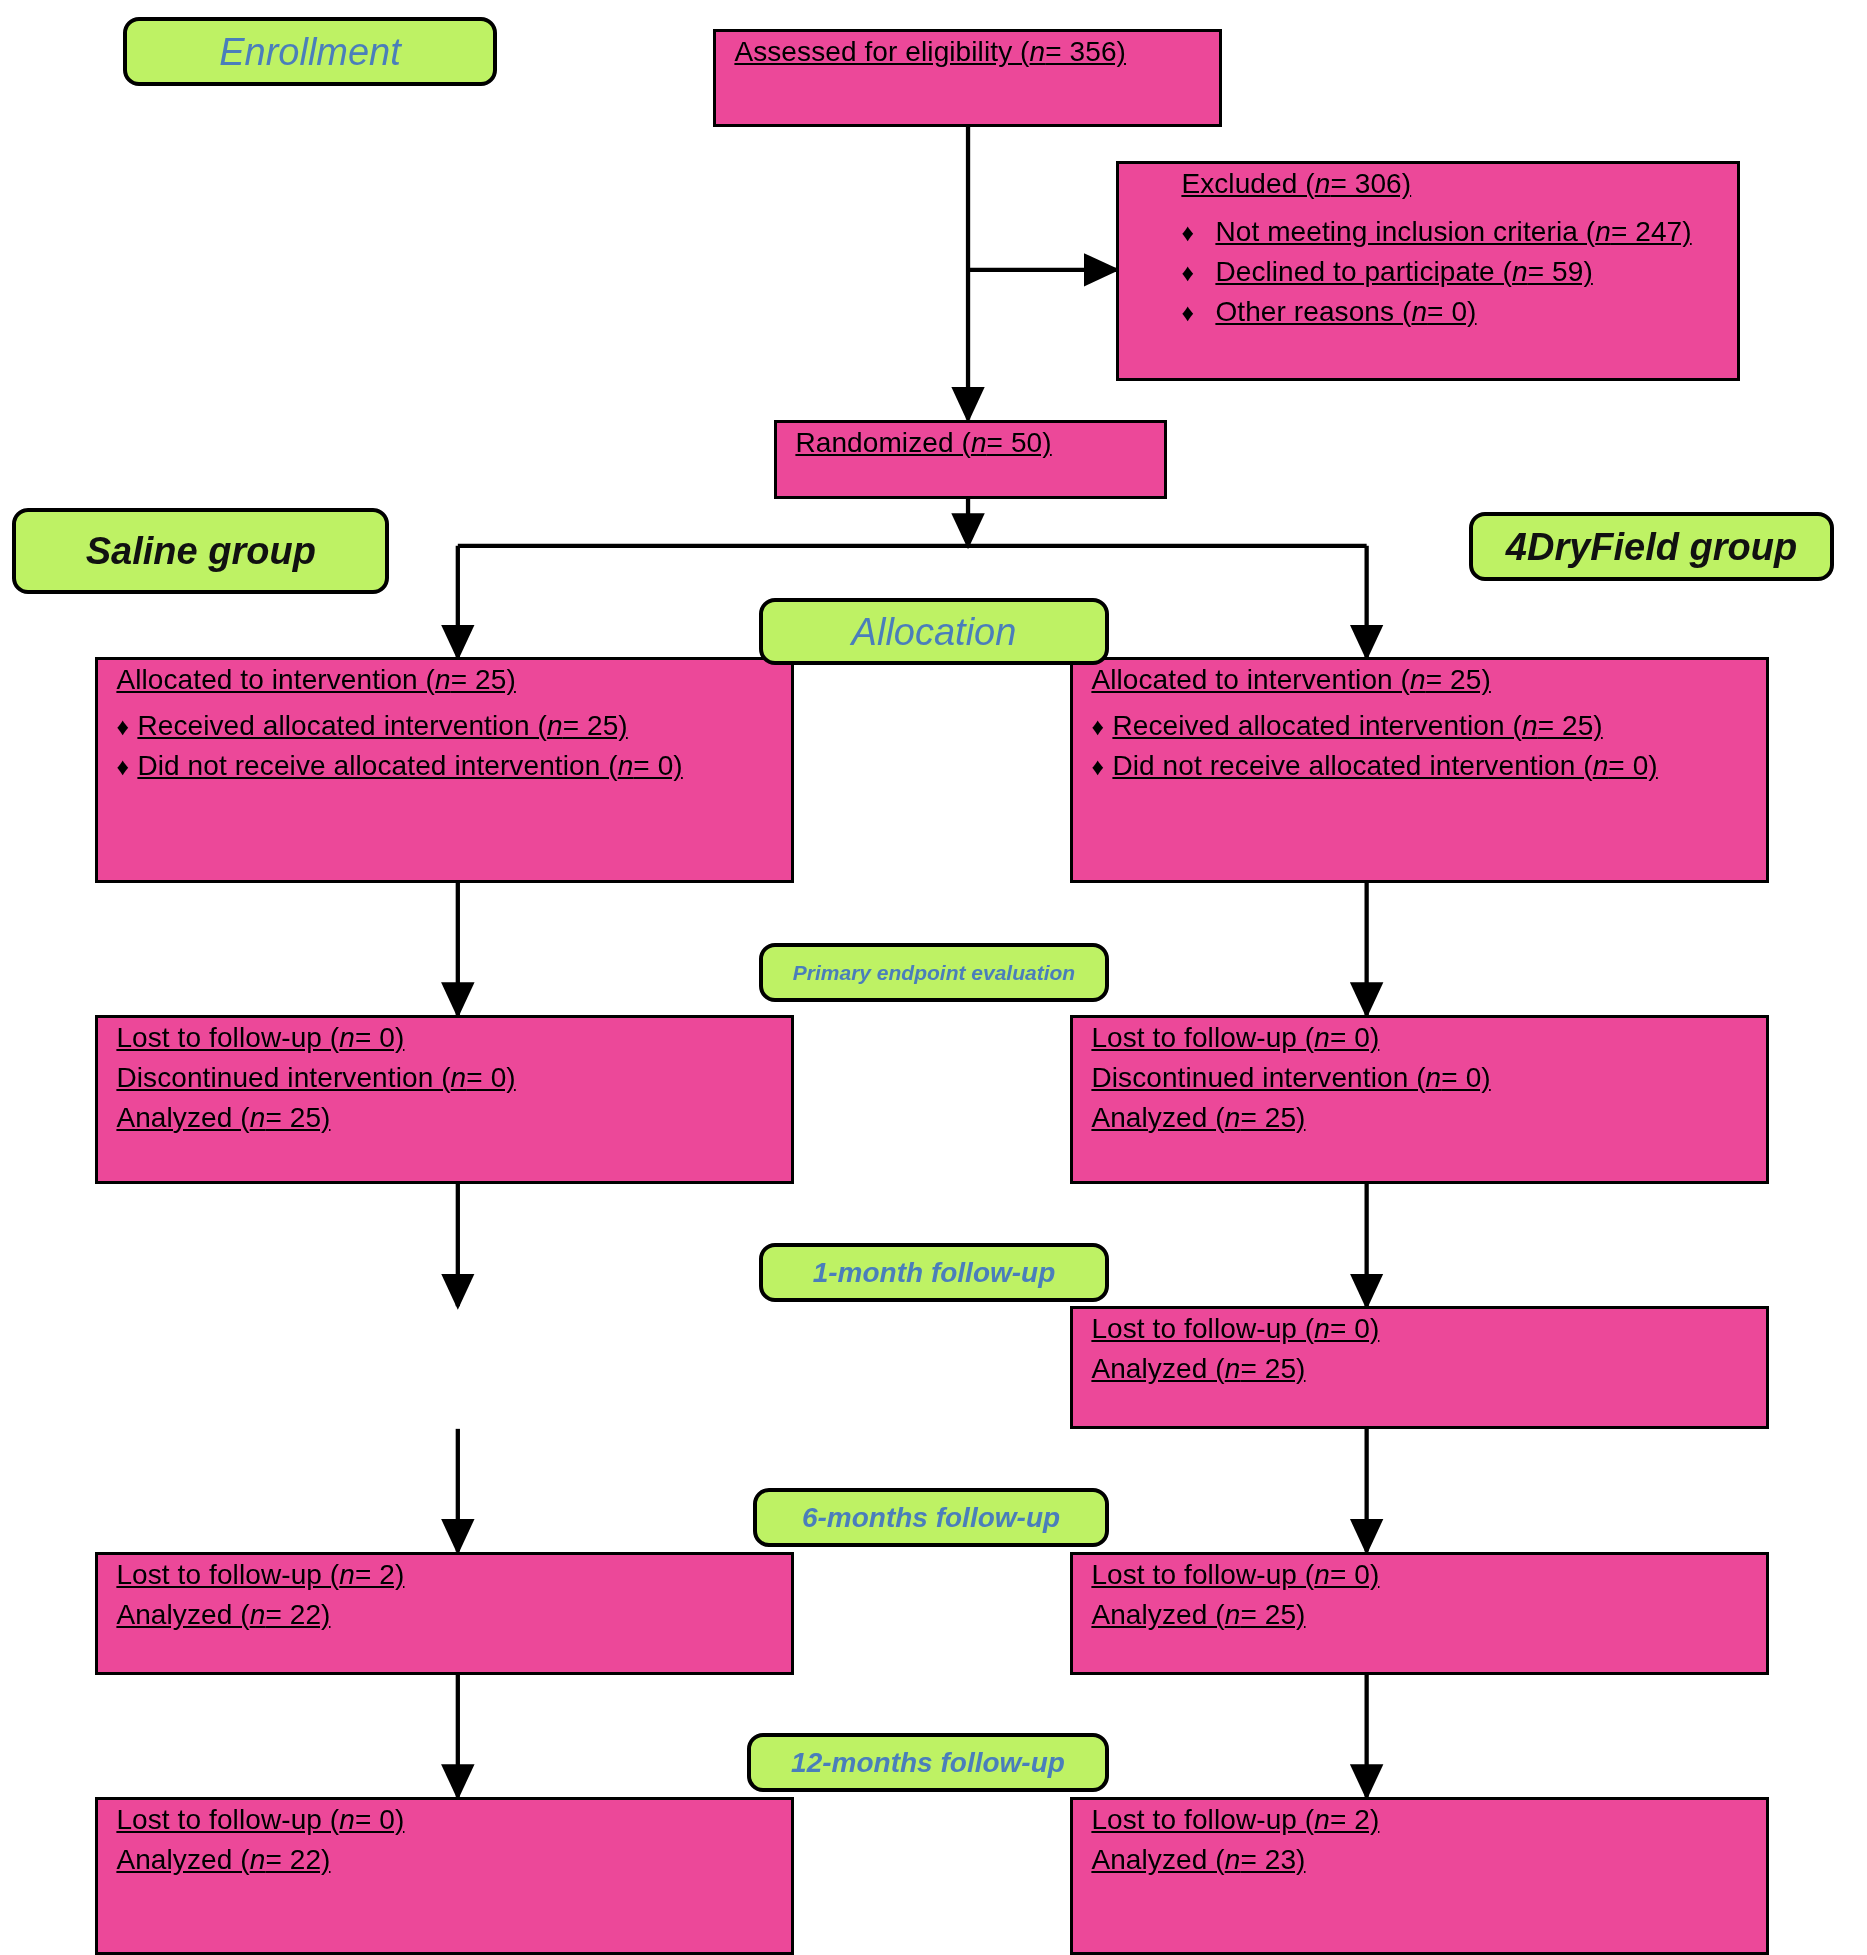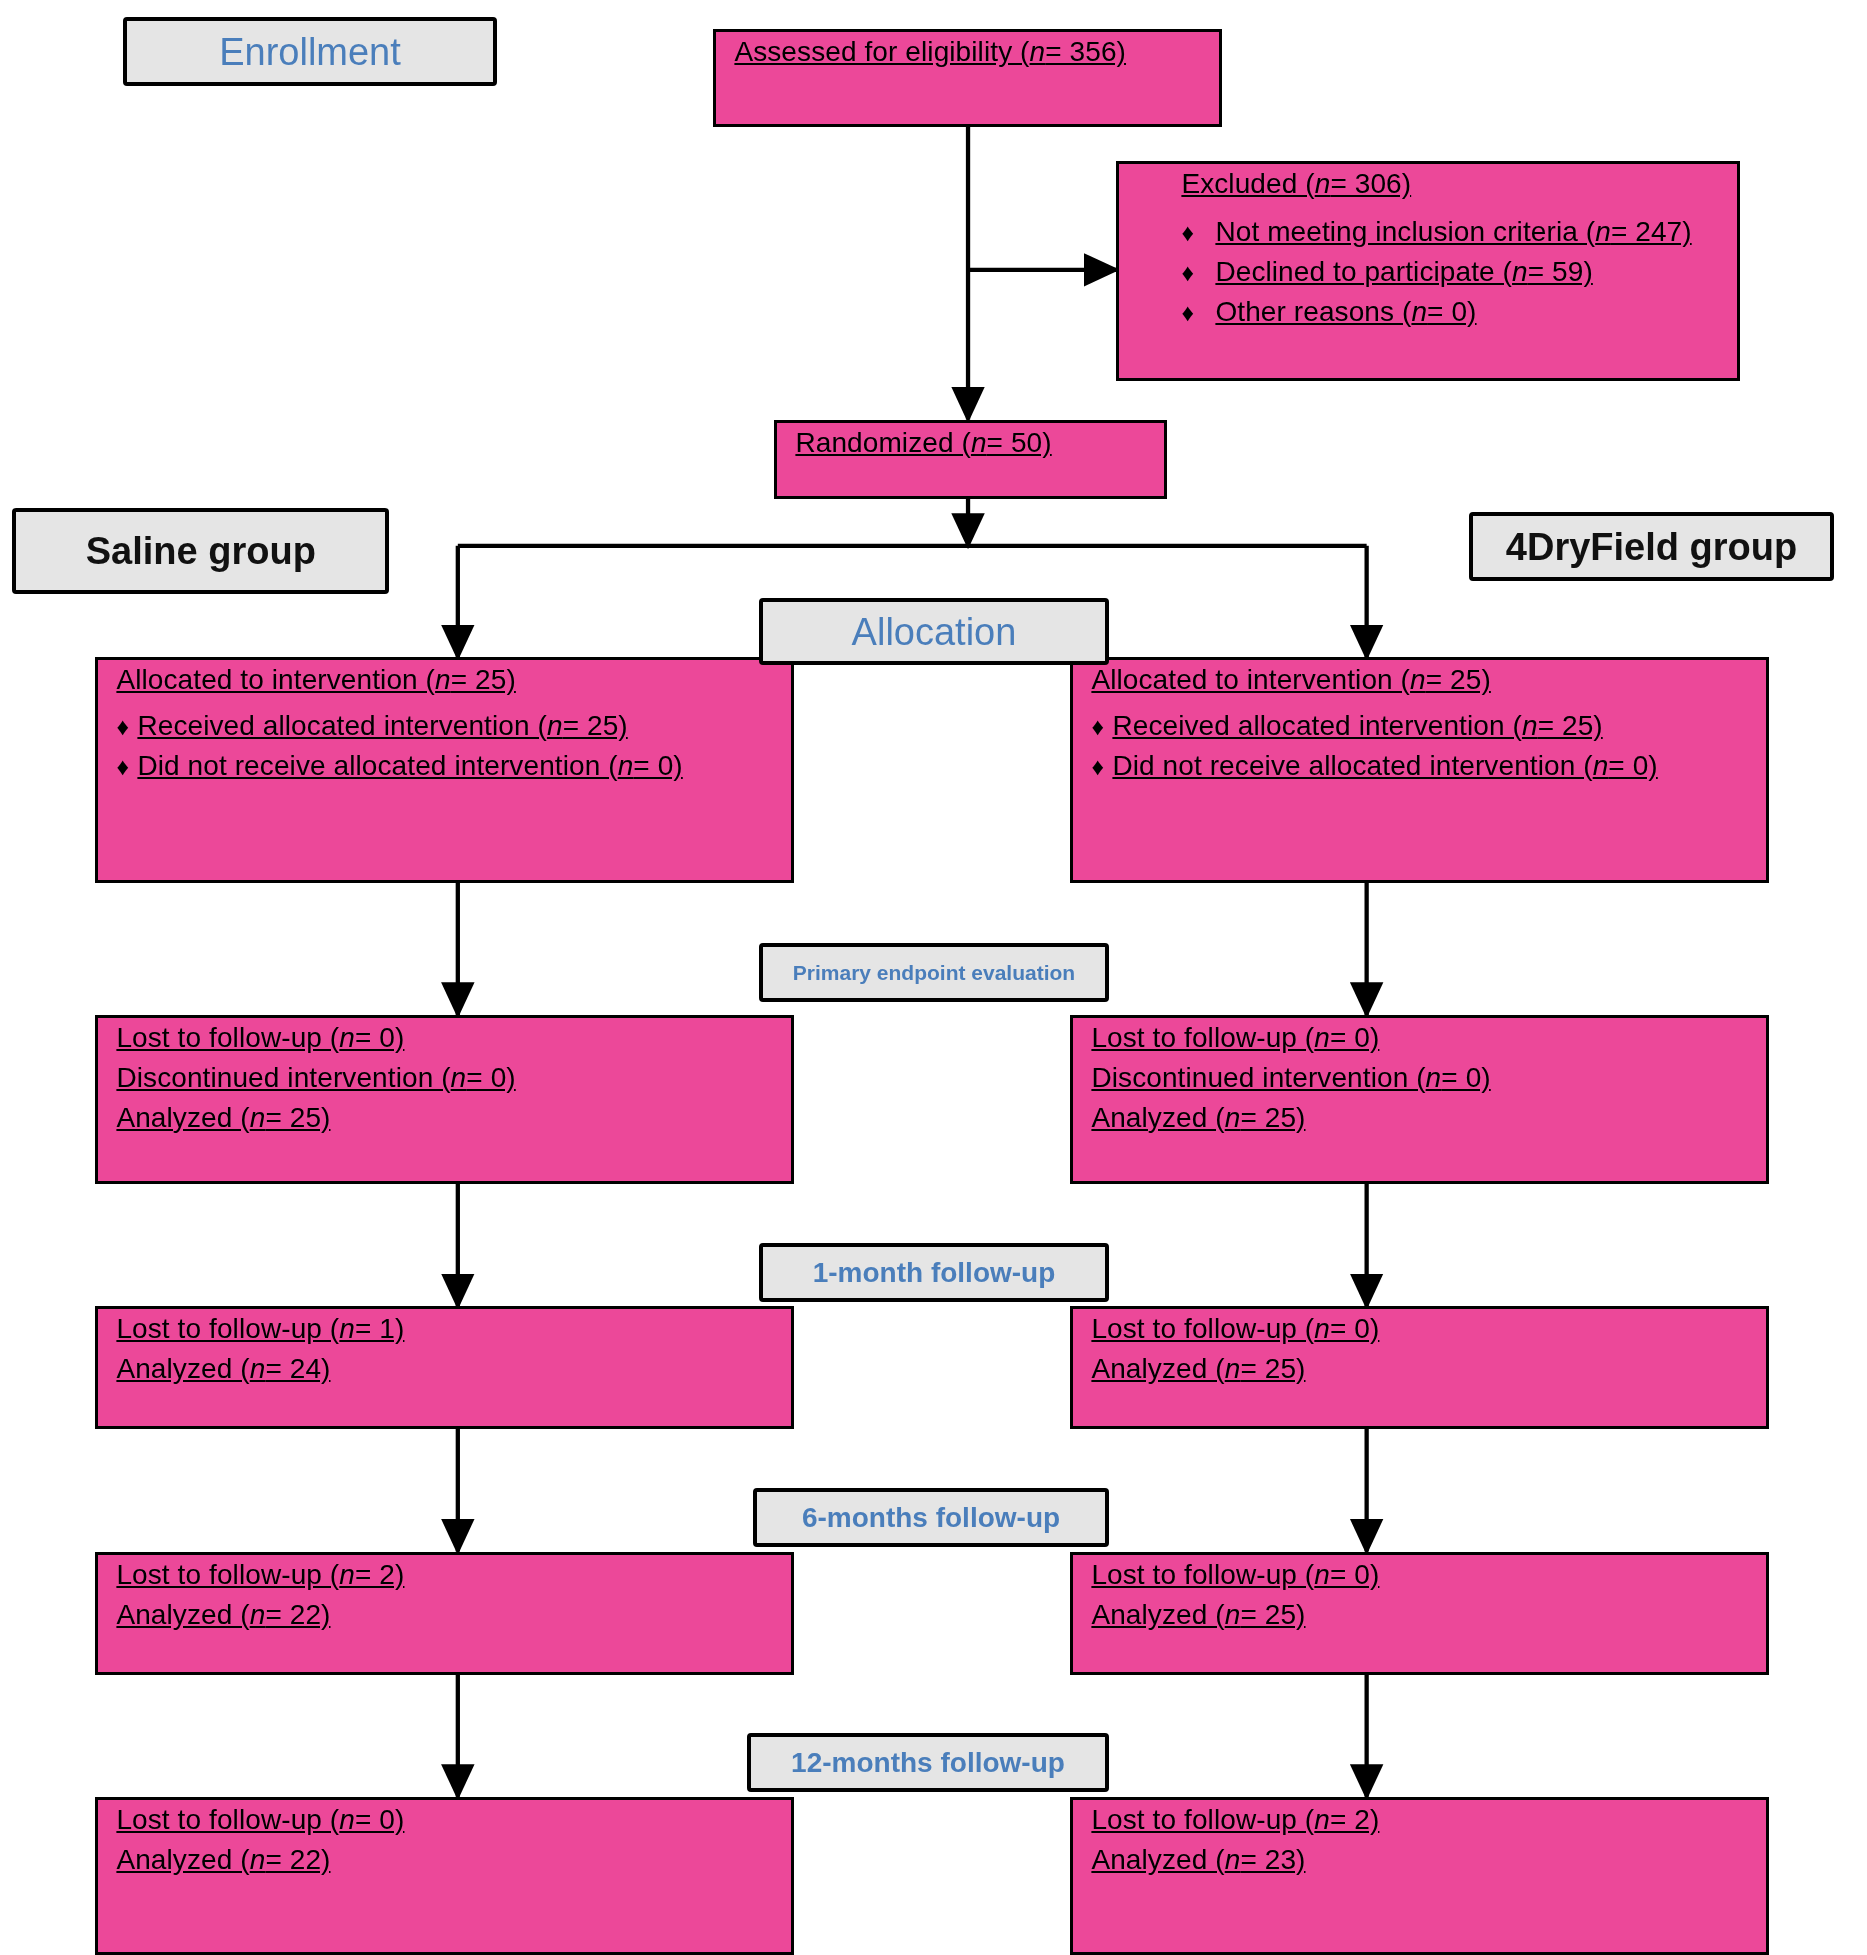--- a/index.html
+++ b/index.html
@@ -56,27 +56,28 @@
   .bullet-glyph.wide {
     width: 34px;
   }
   em.n {
     font-style: italic;
   }
   
   .badge {
     position: absolute;
     box-sizing: border-box;
-    background: #e5e5e5;
+    background: #bef264;
     border: 4.3px solid #000000;
-    border-radius: 4px;
+    border-radius: 16px;
     display: flex;
     align-items: center;
     justify-content: center;
     text-align: center;
+    font-style: italic;
   }
   .badge span {
     display: block;
     line-height: 1;
   }
   .badge.blue-text span {
     color: #4A7EBB;
   }
   .badge.black-text span {
     color: #111111;
@@ -204,30 +205,20 @@
       </div>
       <div class="line">
         <span>Discontinued intervention (</span><em class="n">n</em><span>= 0)</span>
       </div>
       <div class="line">
         <span>Analyzed (</span><em class="n">n</em><span>= 25)</span>
       </div>
     </div>
   </div>
 
-  <div class="box" style="left:95px; top:1306px; width:699px; height:123px;">
-    <div class="box-inner">
-      <div class="line">
-        <span>Lost to follow-up (</span><em class="n">n</em><span>= 1)</span>
-      </div>
-      <div class="line">
-        <span>Analyzed (</span><em class="n">n</em><span>= 24)</span>
-      </div>
-    </div>
-  </div>
 
   <div class="box" style="left:1070px; top:1306px; width:699px; height:123px;">
     <div class="box-inner">
       <div class="line">
         <span>Lost to follow-up (</span><em class="n">n</em><span>= 0)</span>
       </div>
       <div class="line">
         <span>Analyzed (</span><em class="n">n</em><span>= 25)</span>
       </div>
     </div>

